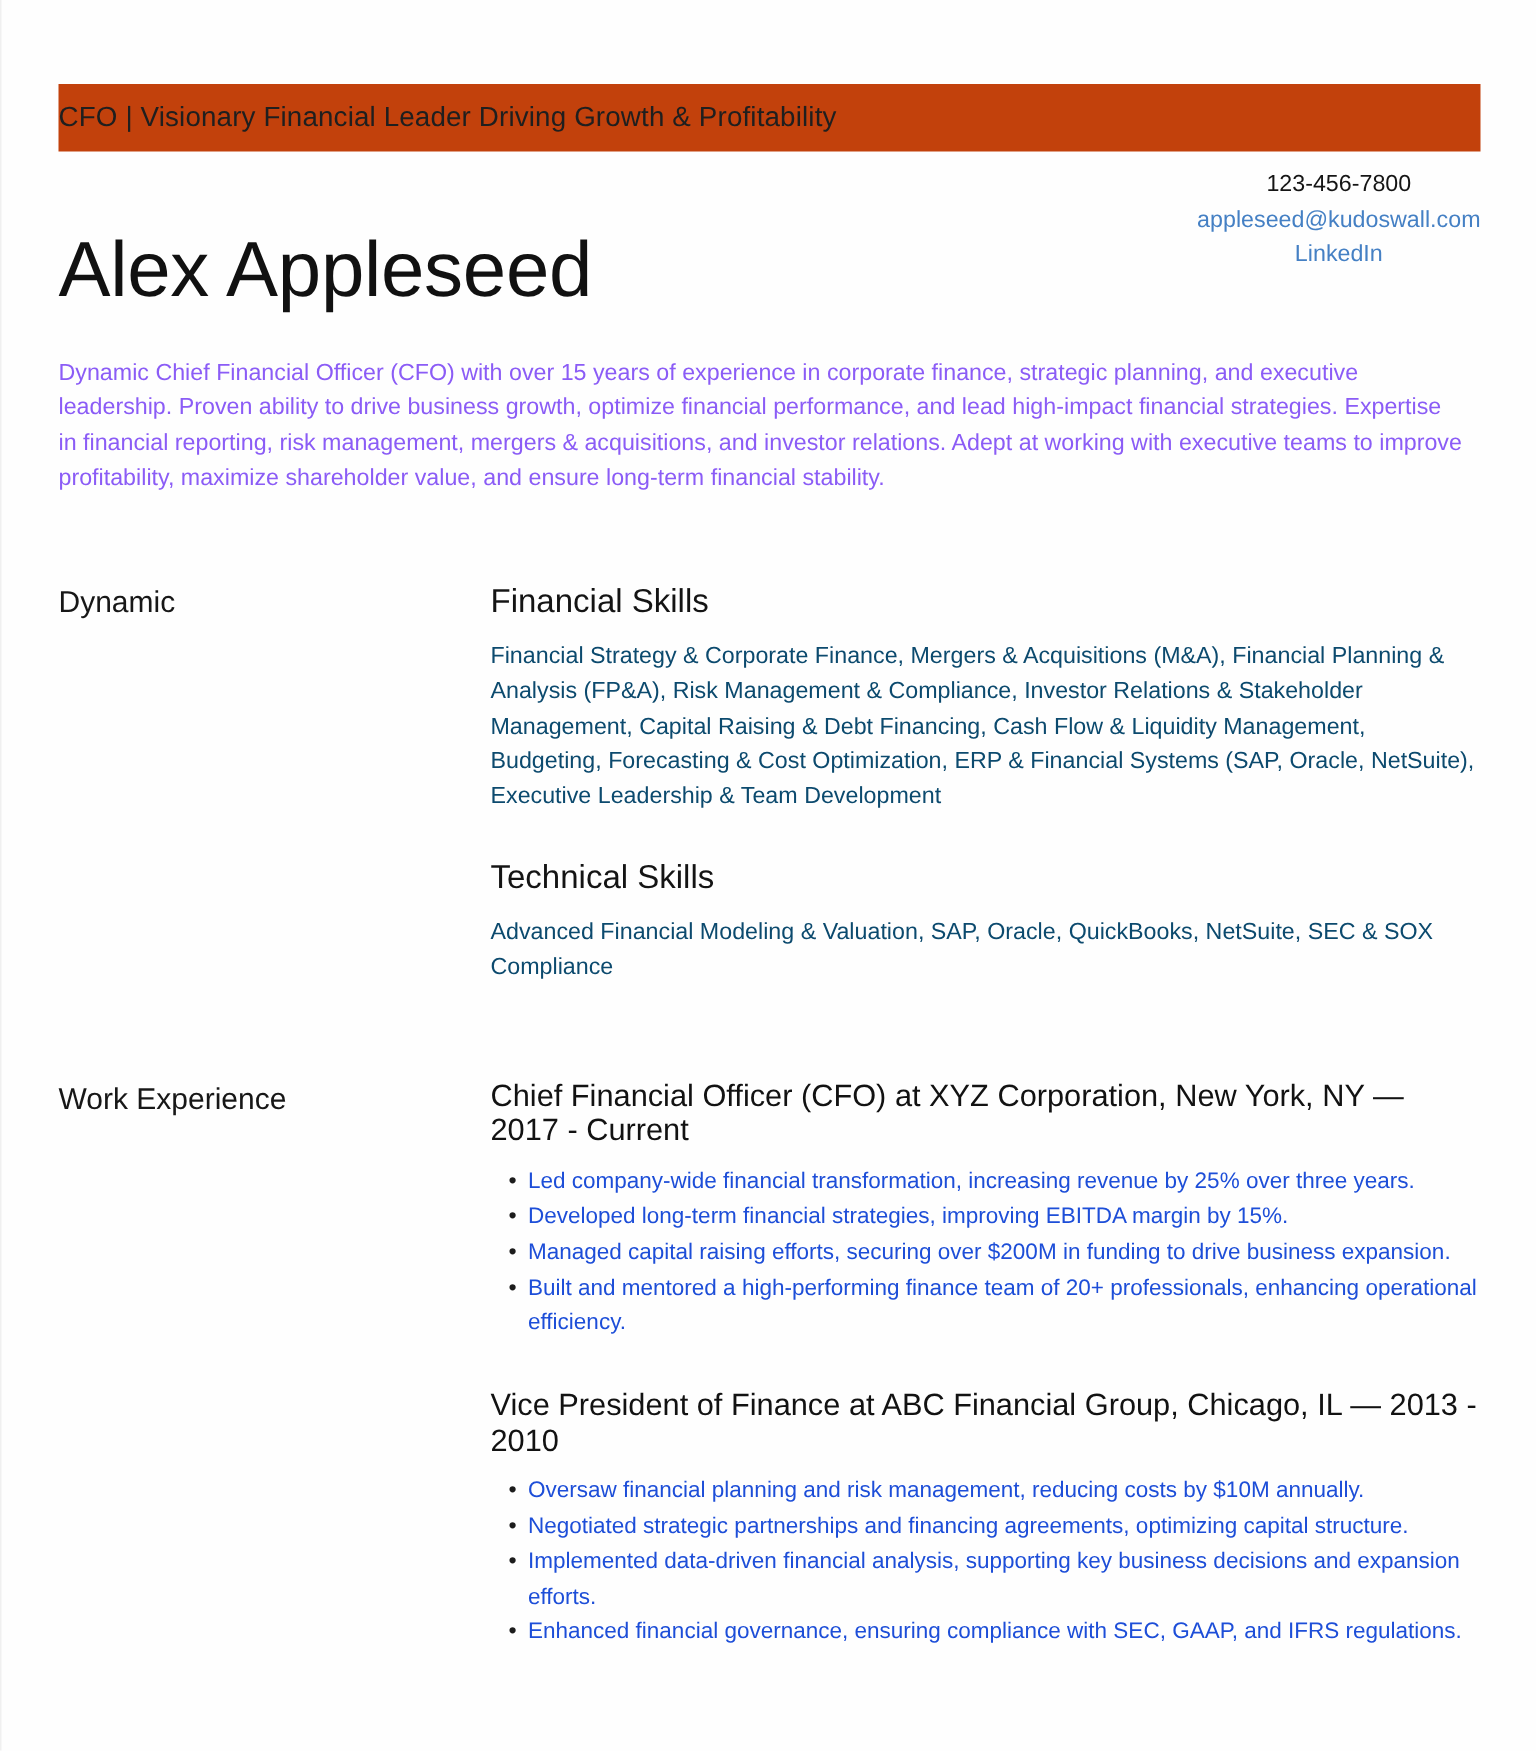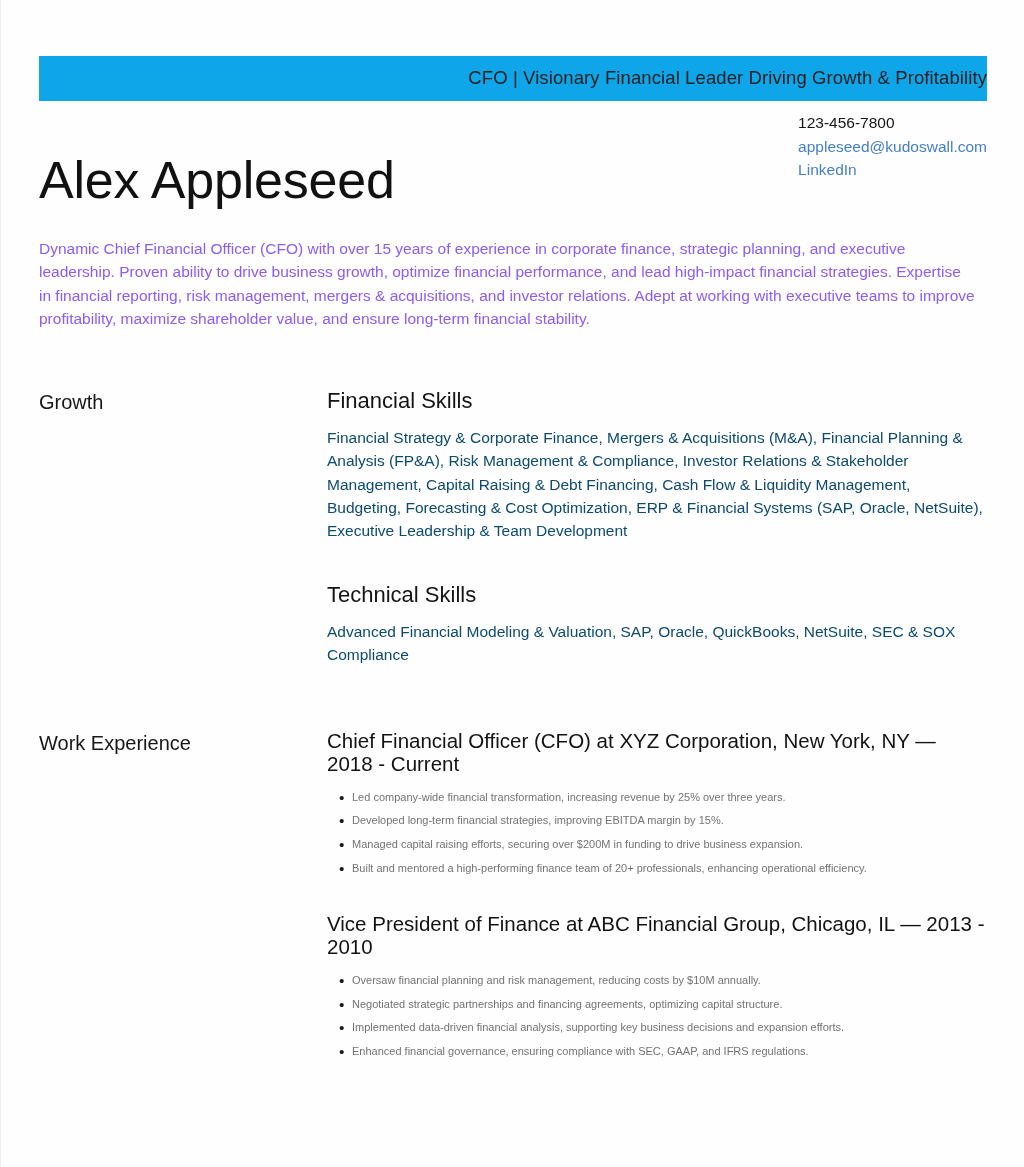--- a/index.html
+++ b/index.html
@@ -32,24 +32,24 @@
     left: 38px;
     top: 0;
     width: 948px;
   }
 
   
   .headline-banner {
     margin-top: 56px;
     width: 948px;
     height: 45px;
-    background: #0ea5e9;
+    background: #c2410c;
     display: flex;
     align-items: center;
-    justify-content: flex-end;
+    justify-content: flex-start;
     box-sizing: border-box;
   }
   .headline-text {
     font-size: 18.5px;
     font-weight: 400;
     color: #1f1f1f;
     letter-spacing: 0.1px;
     line-height: 1;
     white-space: nowrap;
   }
@@ -68,21 +68,21 @@
     font-weight: 400;
     letter-spacing: -0.2px;
     line-height: 1.1;
     color: #111111;
     white-space: nowrap;
   }
   .contact {
     position: absolute;
     right: 0;
     top: 0;
-    text-align: left;
+    text-align: center;
     line-height: 23.5px;
   }
   .contact-line {
     font-size: 15.5px;
     display: block;
     white-space: nowrap;
   }
   .contact-phone { color: #151515; }
   .contact-link {
     color: #4580c4;
@@ -122,21 +122,21 @@
     width: 660px;
   }
 
   .sub-head {
     font-size: 22px;
     font-weight: 400;
     color: #141414;
     line-height: 1.18;
     margin: 0 0 12px 0;
   }
-  .sub-head.spaced { margin-top: 40px; }
+  .sub-head.spaced { margin-top: 30px; }
 
   .body-text {
     font-size: 15.5px;
     line-height: 23.2px;
     color: #0c4a6e;
     margin: 0;
   }
 
   .job { margin-bottom: 0; }
   .job + .job { margin-top: 32px; }
@@ -149,23 +149,23 @@
     margin: 0 0 10px 0;
   }
 
   ul.bullets {
     list-style: none;
     margin: 0;
     padding: 0 0 0 12px;
   }
   ul.bullets li {
     position: relative;
-    font-size: 11px;
+    font-size: 15px;
     line-height: 23.2px;
-    color: #737373;
+    color: #1d4ed8;
     padding-left: 13px;
     margin: 0 0 0.5px 0;
   }
   ul.bullets li::before {
     content: "\2022";
     position: absolute;
     left: 0;
     top: 0;
     font-size: 15.5px;
     line-height: 23.2px;
@@ -187,38 +187,38 @@
       <div class="contact">
         <span class="contact-line contact-phone">123-456-7800</span>
         <a class="contact-line contact-link">appleseed@kudoswall.com</a>
         <a class="contact-line contact-link">LinkedIn</a>
       </div>
     </div>
 
     <p class="summary">Dynamic Chief Financial Officer (CFO) with over 15 years of experience in corporate finance, strategic planning, and executive leadership. Proven ability to drive business growth, optimize financial performance, and lead high-impact financial strategies. Expertise in financial reporting, risk management, mergers &amp; acquisitions, and investor relations. Adept at working with executive teams to improve profitability, maximize shareholder value, and ensure long-term financial stability.</p>
 
     <div class="section skills">
-      <div class="section-label">Growth</div>
+      <div class="section-label">Dynamic</div>
       <div class="section-body">
 
         <h2 class="sub-head">Financial Skills</h2>
         <p class="body-text">Financial Strategy &amp; Corporate Finance, Mergers &amp; Acquisitions (M&amp;A), Financial Planning &amp; Analysis (FP&amp;A), Risk Management &amp; Compliance, Investor Relations &amp; Stakeholder Management, Capital Raising &amp; Debt Financing, Cash Flow &amp; Liquidity Management, Budgeting, Forecasting &amp; Cost Optimization, ERP &amp; Financial Systems (SAP, Oracle, NetSuite), Executive Leadership &amp; Team Development</p>
 
         <h2 class="sub-head spaced">Technical Skills</h2>
         <p class="body-text">Advanced Financial Modeling &amp; Valuation, SAP, Oracle, QuickBooks, NetSuite, SEC &amp; SOX Compliance</p>
 
       </div>
     </div>
 
     <div class="section work">
       <div class="section-label">Work Experience</div>
       <div class="section-body">
 
         <div class="job">
-          <h2 class="job-title">Chief Financial Officer (CFO) at XYZ Corporation, New York, NY — 2018 - Current</h2>
+          <h2 class="job-title">Chief Financial Officer (CFO) at XYZ Corporation, New York, NY — 2017 - Current</h2>
           <ul class="bullets">
             <li>Led company-wide financial transformation, increasing revenue by 25% over three years.</li>
             <li>Developed long-term financial strategies, improving EBITDA margin by 15%.</li>
             <li>Managed capital raising efforts, securing over $200M in funding to drive business expansion.</li>
             <li>Built and mentored a high-performing finance team of 20+ professionals, enhancing operational efficiency.</li>
           </ul>
         </div>
 
         <div class="job">
           <h2 class="job-title">Vice President of Finance at ABC Financial Group, Chicago, IL — 2013 - 2010</h2>

